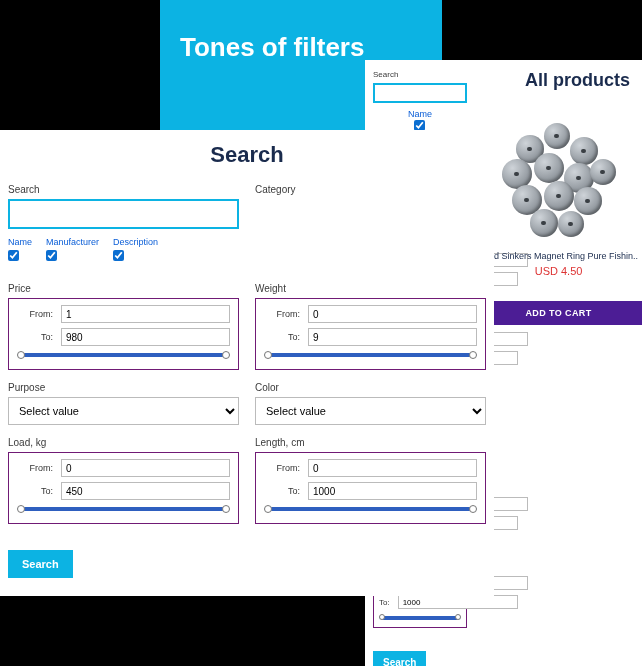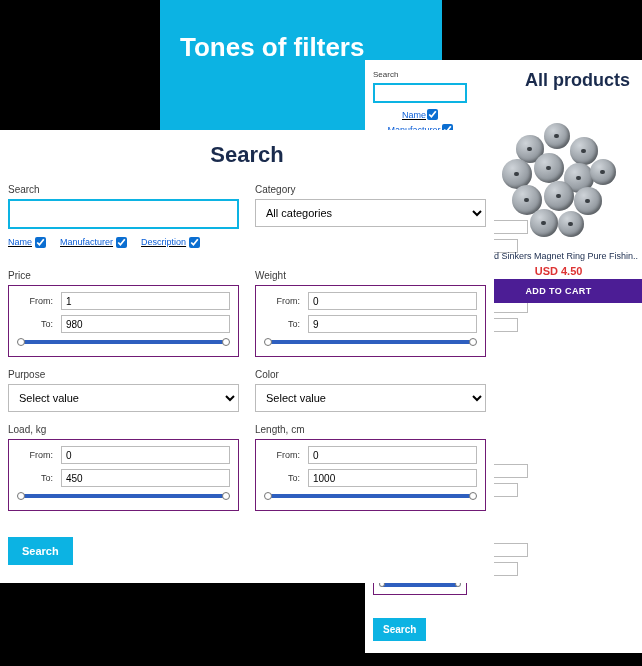--- a/index.html
+++ b/index.html
@@ -8,21 +8,21 @@
   .banner h1 { color: #fff; font-size: 26px; font-weight: 700; }
   .panel-left { position: absolute; left: 0; top: 130px; width: 494px; background: #fff; padding: 12px 8px 18px 8px; }
   .panel-left h2 { text-align: center; color: #1a2b4d; font-size: 22px; font-weight: 700; margin-bottom: 16px; }
   .row { display: flex; gap: 16px; }
   .col { flex: 1; }
   .lbl { font-size: 10px; color: #3a3a3a; margin-bottom: 4px; display: block; }
   .txt-input { width: 100%; border: 2px solid #0cb3e3; height: 30px; padding: 3px 6px; font-size: 11px; background:#fff;}
   .select { width: 100%; border: 1px solid #bbb; height: 24px; padding: 2px 6px; font-size: 11px; background:#fff; }
   .select-big { height: 28px; }
   .chk-row { display: flex; gap: 14px; margin-top: 8px; margin-bottom: 10px; }
-  .chk { display: flex; flex-direction: row; align-items: flex-start; gap: 3px; text-decoration: underline; }
+  .chk { display: flex; flex-direction: column; align-items: flex-start; gap: 3px; }
   .chk label { font-size: 9px; color: #0b5ed7; }
   .chk input { accent-color: #0b6ed1; width: 11px; height: 11px;}
   .range-box { border: 1px solid #701a75; padding: 6px 8px 10px 8px; margin-top: 4px; }
   .range-row { display: flex; align-items: center; gap: 8px; margin-bottom: 5px; }
   .range-row .rlbl { width: 36px; font-size: 9px; color: #333; text-align: right; }
   .range-row input { flex: 1; border: 1px solid #bbb; height: 18px; padding: 2px 4px; font-size: 10px; background:#fff;}
   .slider-track { position: relative; height: 8px; margin-top: 4px; }
   .slider-rail { position: absolute; left: 0; right: 0; top: 2px; height: 4px; background: #c9dbe8; border-radius: 2px; }
   .slider-fill { position: absolute; left: 4px; right: 4px; top: 2px; height: 4px; background: #2e5fbf; }
   .slider-h { position: absolute; top: 0; width: 8px; height: 8px; border-radius: 50%; background: #fff; border: 1px solid #777; }
@@ -44,21 +44,21 @@
   .rside .block { margin-bottom: 9px; }
   .rside .btn { padding: 6px 10px; font-size:10px;}
   .rside .slider-track { height:6px; }
   .rside .slider-h { width:6px; height:6px;}
 
   .product { text-align: center; margin-top: 24px;}
   .prod-img { width: 130px; height: 130px; margin: 0 auto 6px auto; position: relative; }
   .bead { position: absolute; border-radius: 50%; background: radial-gradient(circle at 35% 30%, #cfd4d9 0%, #a8aeb4 40%, #6e757c 100%); box-shadow: inset -2px -2px 3px rgba(0,0,0,.3); }
   .bead::after { content:""; position:absolute; left:42%; top:42%; width:16%; height:16%; background:#3a3f44; border-radius:50%; }
   .prod-name { font-size: 9px; color: #1a2b4d; margin-bottom: 4px; white-space: nowrap; overflow: hidden; text-overflow: ellipsis; padding: 0 4px;}
-  .prod-price { font-size: 11px; color: #d33; font-weight: 700; margin-bottom: 2px; }
+  .prod-price { font-size: 11px; color: #d33; font-weight: 400; margin-bottom: 24px; }
   .cart-btn { background: #4c1d95; color:#fff; border:none; width: 100%; padding: 7px 0; font-size: 9px; font-weight: 700; letter-spacing: .4px; cursor:pointer;}
 </style>
 </head>
 <body>
 
 <div class="banner">
   <h1>Tones of filters</h1>
 </div>
 
 <div class="panel-right">
@@ -211,21 +211,20 @@
             <input type="checkbox" checked="" style="">
           </div>
         <div class="chk">
             <label>Description</label>
             <input type="checkbox" checked="" style="">
           </div>
       </div>
     </div>
     <div class="col block">
       <span class="lbl">Category</span>
-      <select class="select select-big"><option>All categories</option></select>
     </div>
   </div>
 
   <div class="row">
     <div class="col block">
       <span class="lbl">Price</span>
       <div class="range-box">
         <div class="range-row">
             <span class="rlbl">From:</span>
             <input value="1" style="">

